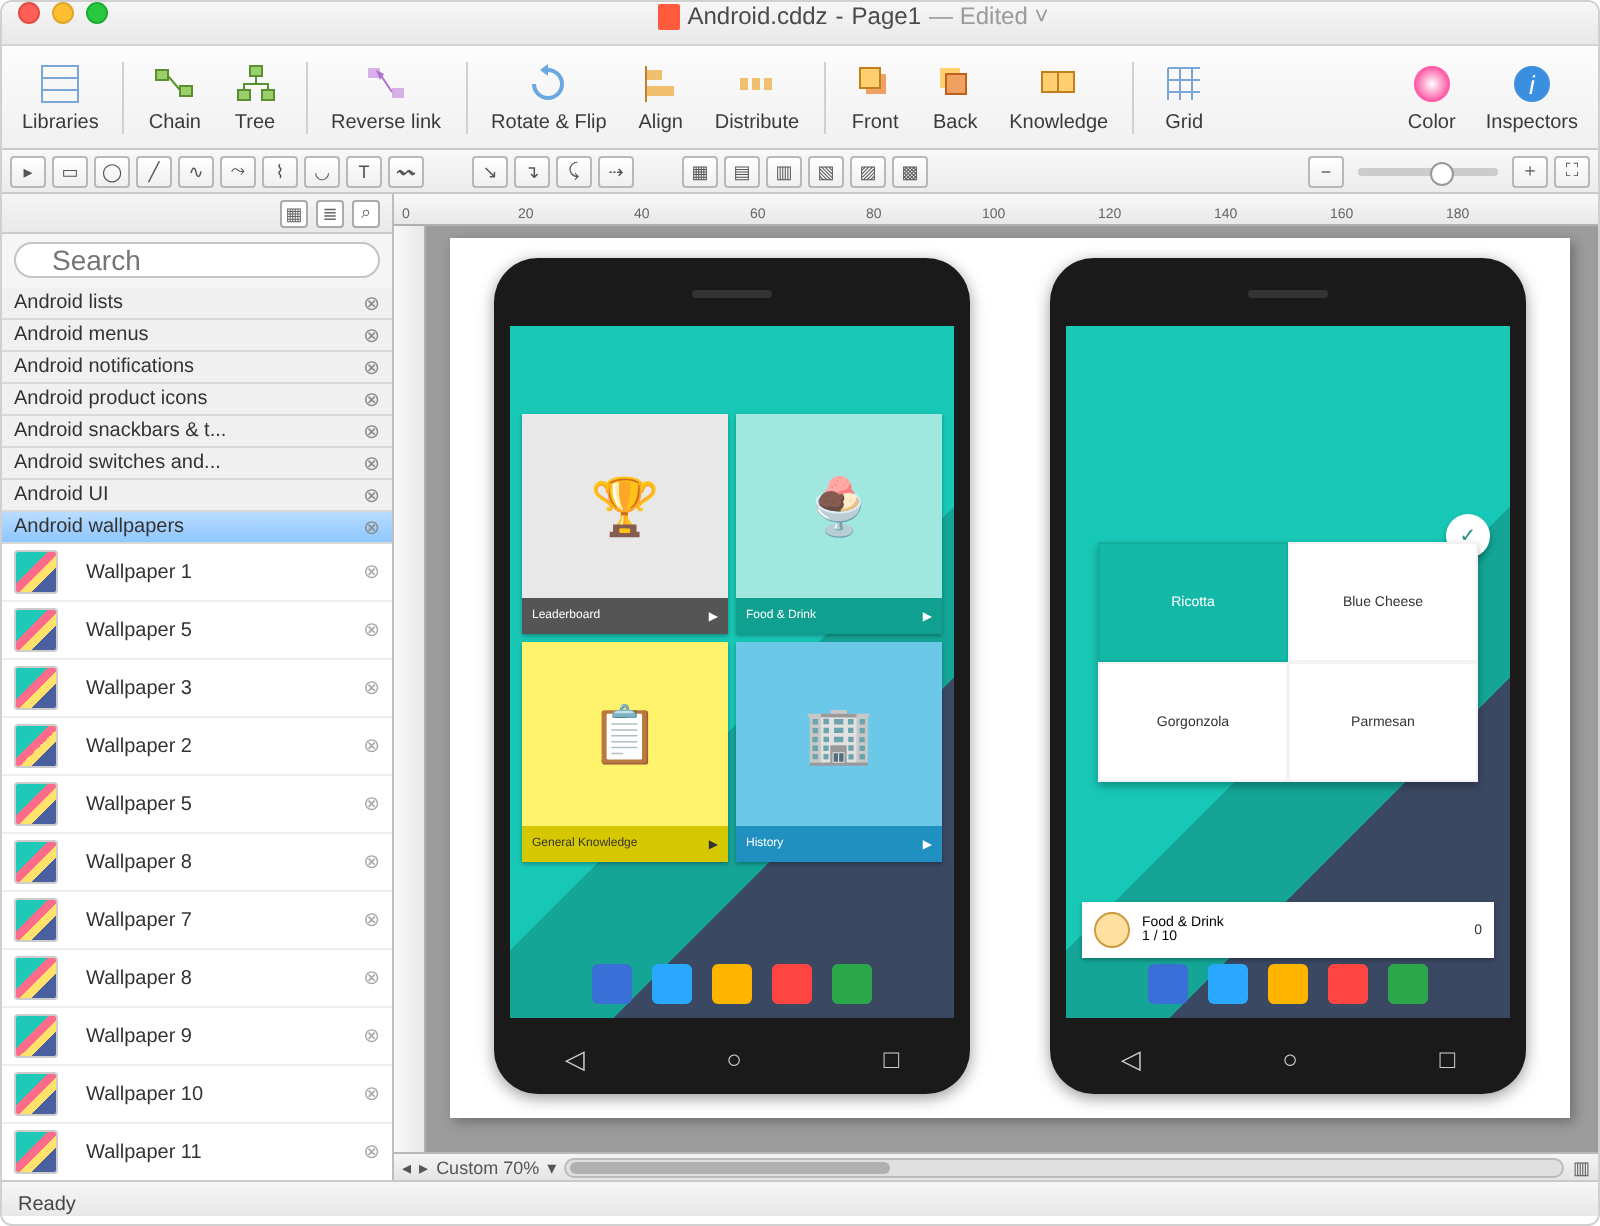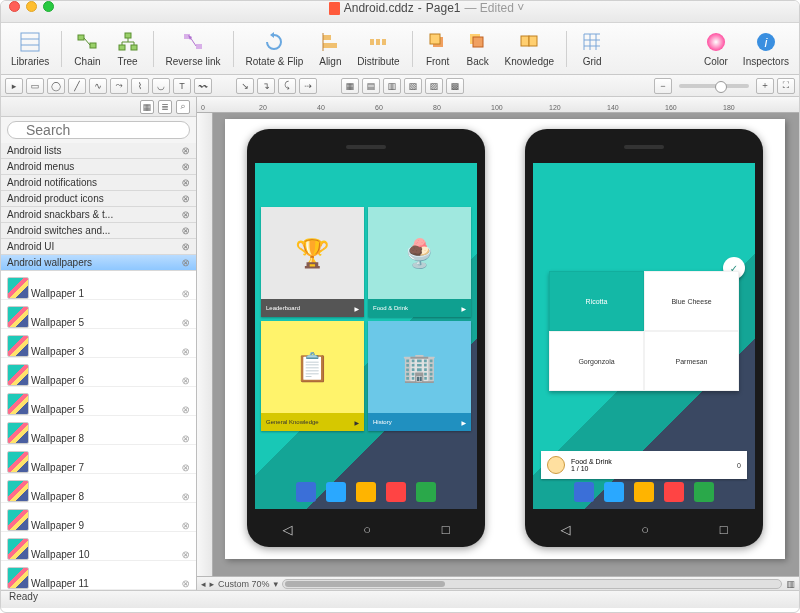--- a/index.html
+++ b/index.html
@@ -27,21 +27,21 @@
 .sb-head{height:20px;background:linear-gradient(#f5f5f5,#e9e9e9);border-bottom:1px solid #ccc;display:flex;align-items:center;justify-content:flex-end;padding:0 6px;gap:4px}
 .sb-head .sq{width:14px;height:14px;border:1px solid #aaa;border-radius:2px;background:#fff;font-size:9px;display:flex;align-items:center;justify-content:center;color:#666}
 .search-row{padding:4px 6px}
 .search-box{width:100%;height:18px;border:1px solid #c4c4c4;border-radius:9px;font-size:14px;padding:0 6px 0 18px;background:#fff;position:relative}
 .search-wrap{position:relative}
 .search-wrap:before{content:"⌕";position:absolute;left:6px;top:2px;font-size:11px;color:#888}
 .cat{height:16px;display:flex;align-items:center;justify-content:space-between;padding:0 6px;font-size:10px;color:#333;border-bottom:1px solid #d8d8d8;background:#f0f0f0}
 .cat.sel{background:linear-gradient(#b9dcff,#8ec7ff)}
 .cat .x{color:#8a8a8a;font-size:10px}
 .shapes{flex:1;overflow:auto;background:#fff}
-.shape-item{height:29px;display:flex;align-items:flex-end;padding:0 6px;gap:2px;font-size:10px;color:#333;border-bottom:1px solid #eee}
+.shape-item{height:29px;display:flex;align-items:center;padding:0 6px;gap:14px;font-size:10px;color:#333;border-bottom:1px solid #eee}
 .thumb{width:22px;height:22px;border-radius:2px;background:linear-gradient(135deg,#1fc9b8 0 40%,#ff6b8a 40% 55%,#ffe26b 55% 70%,#4a5fa0 70% 100%);border:1px solid #ccc}
 .shape-item .x{margin-left:auto;color:#aaa;font-size:10px}
 .canvas-area{flex:1;display:flex;flex-direction:column;background:#9c9c9c;position:relative}
 .ruler-h{height:16px;background:linear-gradient(#f8f8f8,#e8e8e8);border-bottom:1px solid #b0b0b0;font-size:7px;color:#666;display:flex;align-items:flex-end;padding-left:16px;position:relative;overflow:hidden}
 .ruler-h span{position:absolute;bottom:1px}
 .canvas-body{flex:1;display:flex;overflow:hidden}
 .ruler-v{width:16px;background:linear-gradient(90deg,#f8f8f8,#e8e8e8);border-right:1px solid #b0b0b0}
 .canvas{flex:1;background:#9c9c9c;position:relative;overflow:hidden}
 .page{position:absolute;left:12px;top:6px;width:560px;height:440px;background:#fff;box-shadow:2px 2px 6px rgba(0,0,0,.3)}
 .phone{position:absolute;width:238px;height:418px;background:#1a1a1a;border-radius:22px;padding:34px 8px 38px 8px;box-shadow:0 2px 8px rgba(0,0,0,.4)}
@@ -71,21 +71,21 @@
 .quiz-grid{position:absolute;top:108px;left:16px;right:16px;display:grid;grid-template-columns:1fr 1fr;box-shadow:0 2px 4px rgba(0,0,0,.3)}
 .quiz-grid div{height:60px;display:flex;align-items:center;justify-content:center;font-size:7px;border:1px solid rgba(0,0,0,.05)}
 .qg1{background:#14b8a6;color:#fff}.qg2,.qg3,.qg4{background:#fff;color:#333}
 .fab{position:absolute;right:10px;top:94px;width:22px;height:22px;border-radius:50%;background:#fff;box-shadow:0 2px 3px rgba(0,0,0,.3);display:flex;align-items:center;justify-content:center;font-size:10px;color:#2a9080}
 .quiz-foot{position:absolute;bottom:30px;left:8px;right:8px;height:28px;background:#fff;display:flex;align-items:center;padding:0 6px;gap:6px;font-size:7px;box-shadow:0 1px 2px rgba(0,0,0,.3)}
 .avatar{width:18px;height:18px;border-radius:50%;background:#ffe0a0;border:1px solid #cc9a40}
 .quiz-foot .score{margin-left:auto;color:#333}
 .hscroll{height:14px;background:linear-gradient(#f4f4f4,#e4e4e4);border-top:1px solid #b8b8b8;display:flex;align-items:center;font-size:9px;color:#555;padding:0 4px;gap:4px}
 .hscroll .track{flex:1;height:10px;background:#e0e0e0;border:1px solid #bbb;border-radius:5px;position:relative}
 .hscroll .thumb2{position:absolute;left:2px;top:1px;width:160px;height:6px;background:#b0b0b0;border-radius:3px}
-.statusline{height:18px;background:linear-gradient(#f6f6f6,#e8e8e8);border-top:1px solid #c9c9c9;display:flex;align-items:flex-start;font-size:10px;color:#444;padding:0 8px}
+.statusline{height:18px;background:linear-gradient(#f6f6f6,#e8e8e8);border-top:1px solid #c9c9c9;display:flex;align-items:flex-end;font-size:10px;color:#444;padding:0 8px}
 .statusline .mid{flex:1;text-align:center}
 svg{display:block}
 </style>
 </head>
 <body>
 
 <div class="titlebar">
   <div class="traffic">
     <div class="tl r"></div>
     <div class="tl y"></div>
@@ -326,21 +326,21 @@
           <span>Wallpaper 5</span>
           <span class="x">⊗</span>
         </div>
         <div class="shape-item">
           <div class="thumb"></div>
           <span>Wallpaper 3</span>
           <span class="x">⊗</span>
         </div>
         <div class="shape-item">
           <div class="thumb"></div>
-          <span>Wallpaper 6</span>
+          <span>Wallpaper 2</span>
           <span class="x">⊗</span>
         </div>
         <div class="shape-item">
           <div class="thumb"></div>
           <span>Wallpaper 5</span>
           <span class="x">⊗</span>
         </div>
         <div class="shape-item">
           <div class="thumb"></div>
           <span>Wallpaper 8</span>

